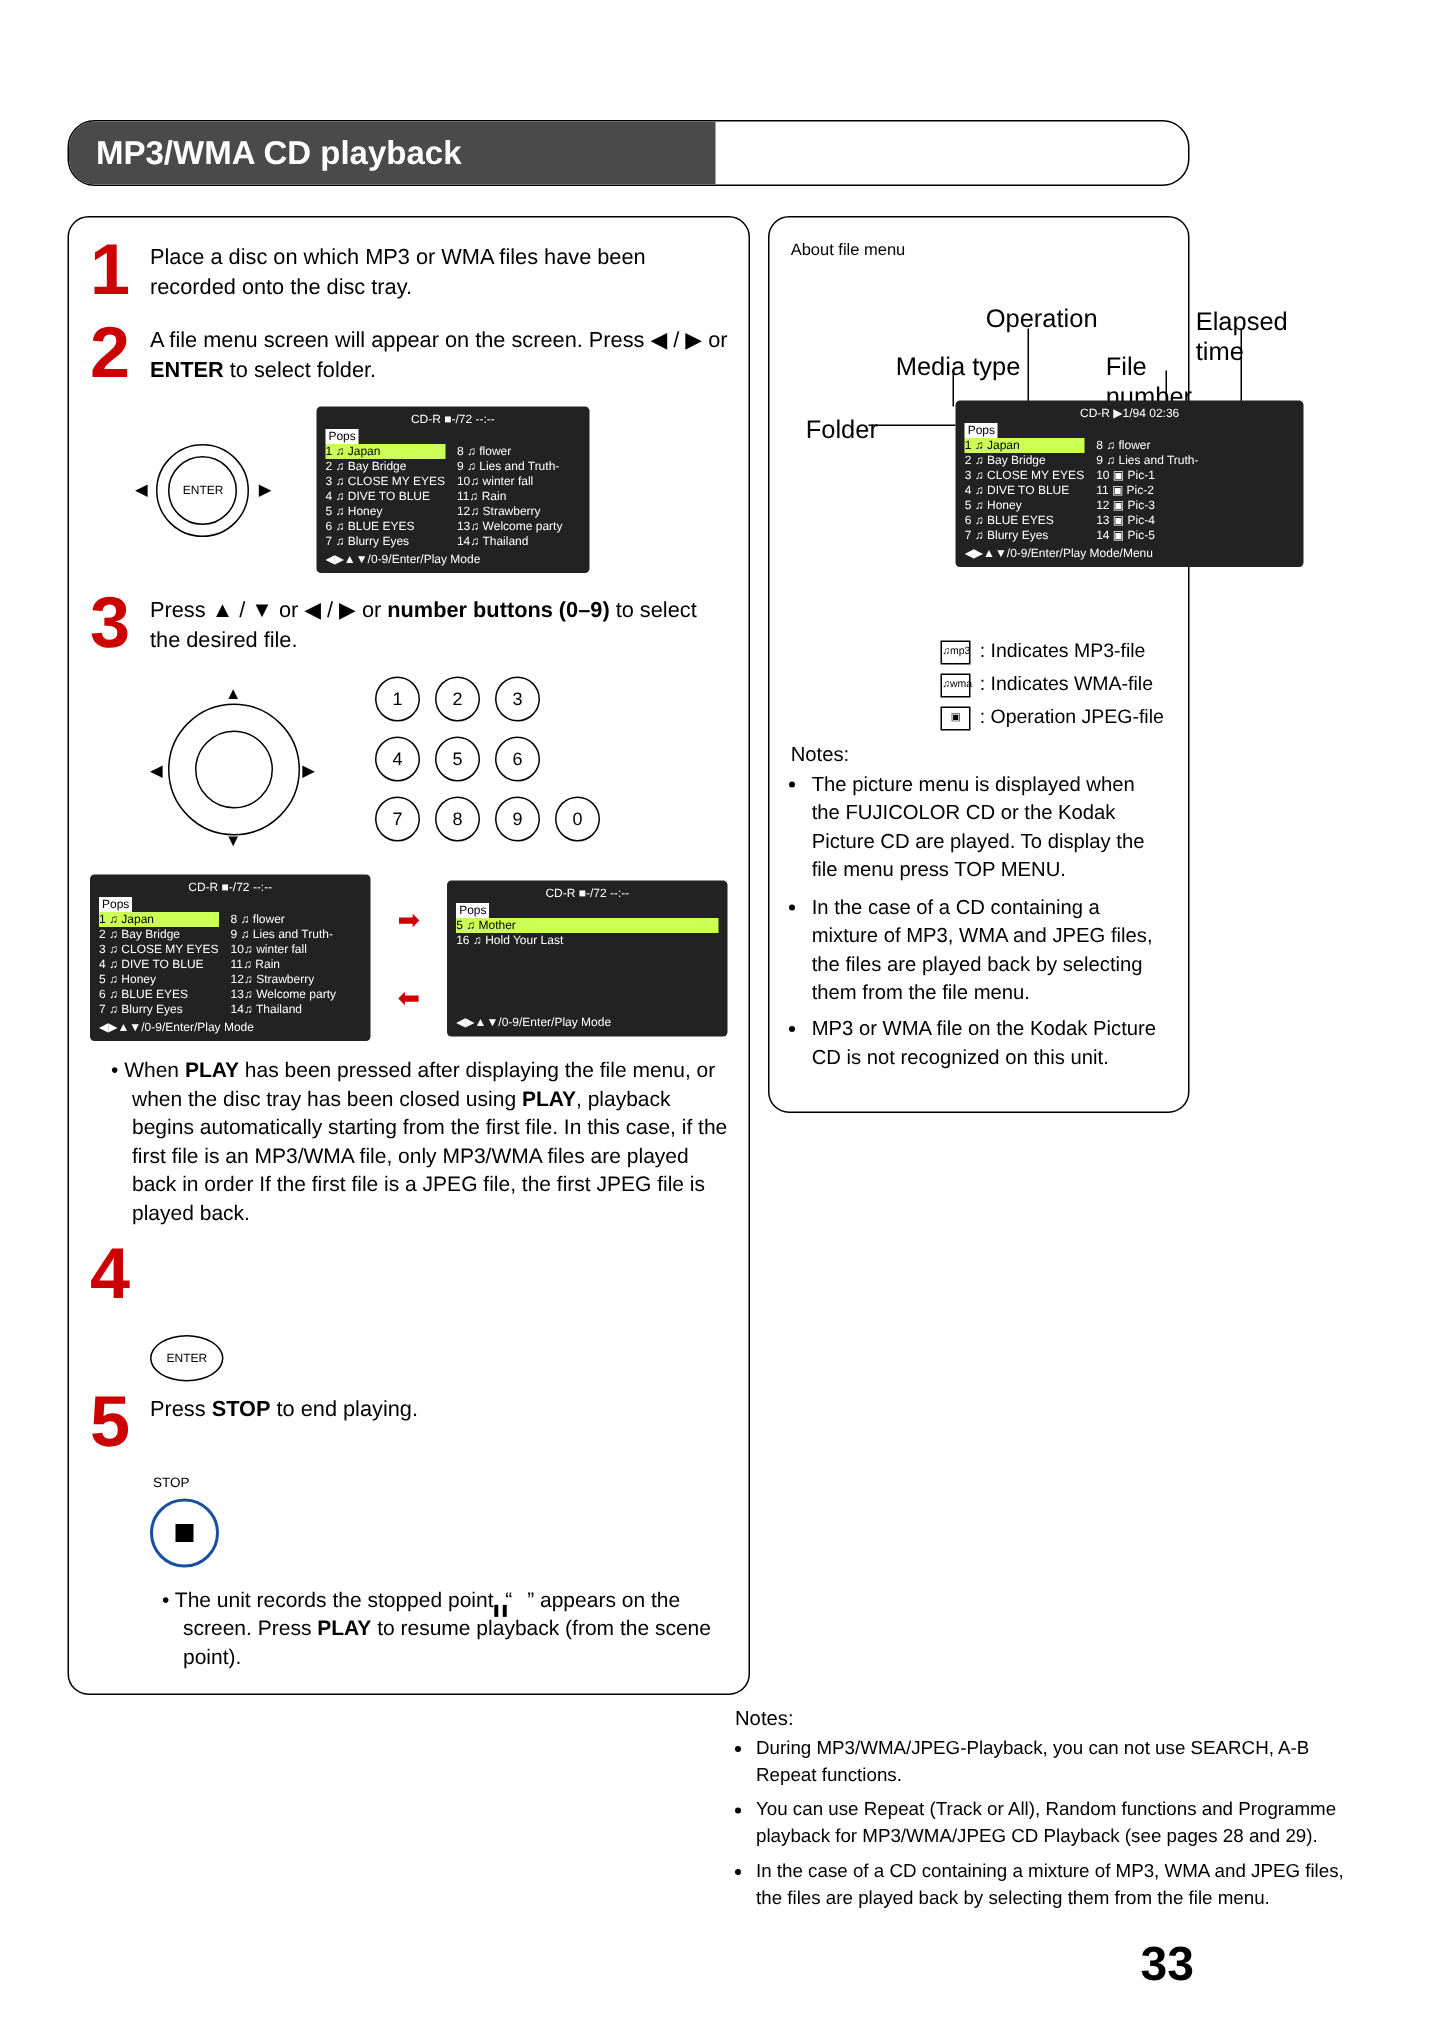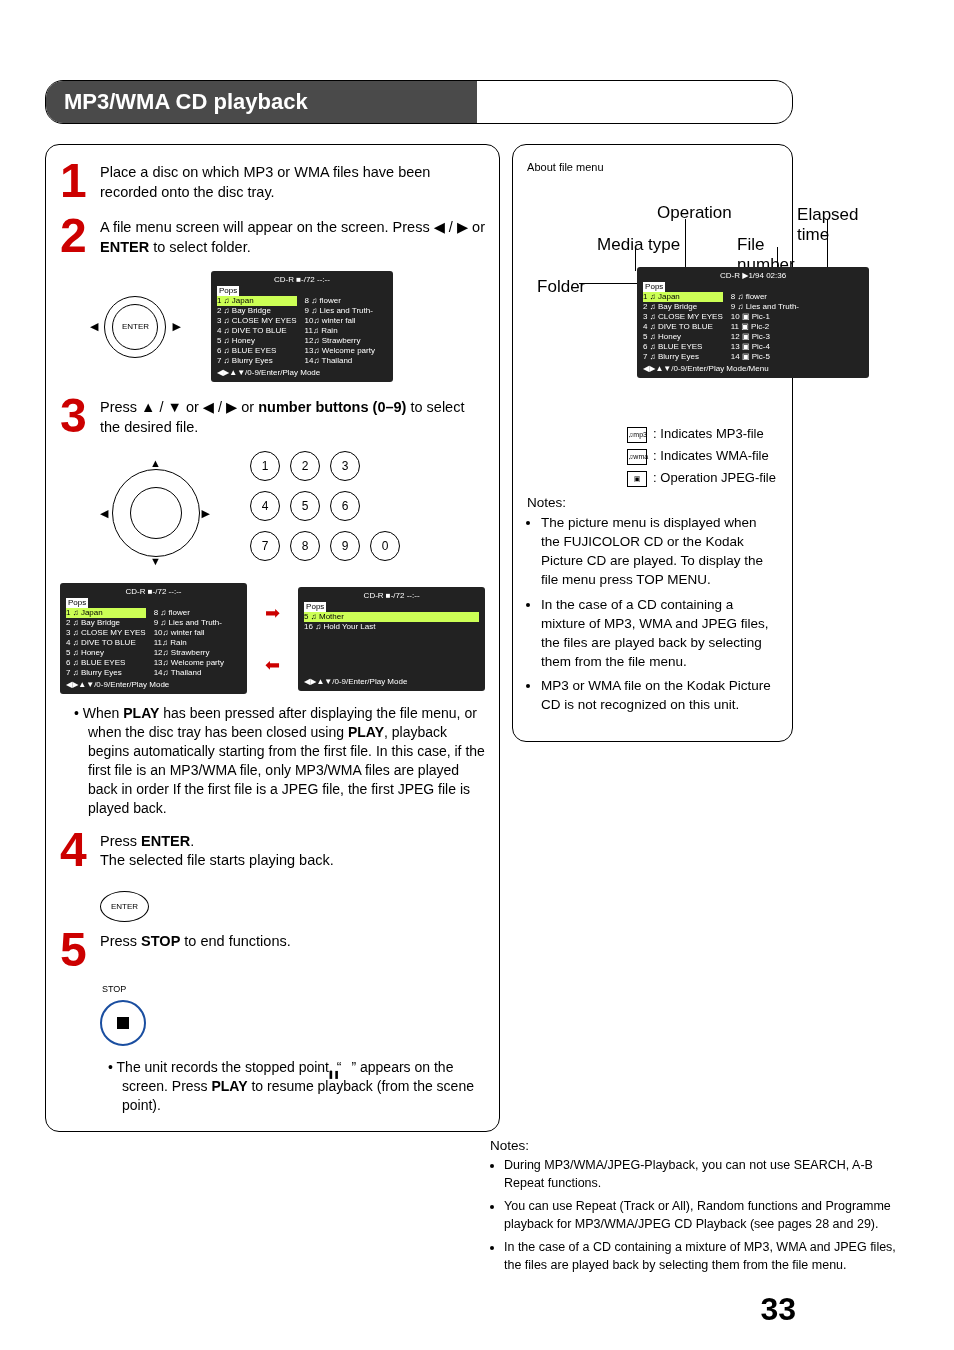--- a/index.html
+++ b/index.html
@@ -205,32 +205,28 @@
           </div>
         </div>
 
         <div class="bullet">
           <span>•  When </span><b>PLAY</b><span> has been pressed after displaying the file menu, or when the disc tray has been closed using </span><b>PLAY</b><span>, playback begins automatically starting from the first file.  In this case, if the first file is an MP3/WMA file, only MP3/WMA files are played back in order If the first file is a JPEG file, the first JPEG file is played back.</span>
         </div>
 
         
         <div class="step" style="margin-top:12px">
           <div class="step-num">4</div>
-          <div class="step-txt">
-            <span>Press </span><b>ENTER</b><span>.</span><br>
-            <span>The selected file starts playing back.</span>
-          </div>
         </div>
         <div class="enter-oval">ENTER</div>
 
         
         <div class="step">
           <div class="step-num">5</div>
           <div class="step-txt">
-            <span>Press </span><b>STOP</b><span> to end functions.</span>
+            <span>Press </span><b>STOP</b><span> to end playing.</span>
           </div>
         </div>
         <div class="stop-label">STOP</div>
         <div class="stop-btn">
             <div class="sq"></div>
           </div>
 
         <div class="bullet" style="margin-left:48px">
           <span>•  The unit records the stopped point. “</span><span class="pause-icon"></span><span>” appears on the screen. Press </span><b>PLAY</b><span> to resume playback (from the scene point).</span>
         </div>

